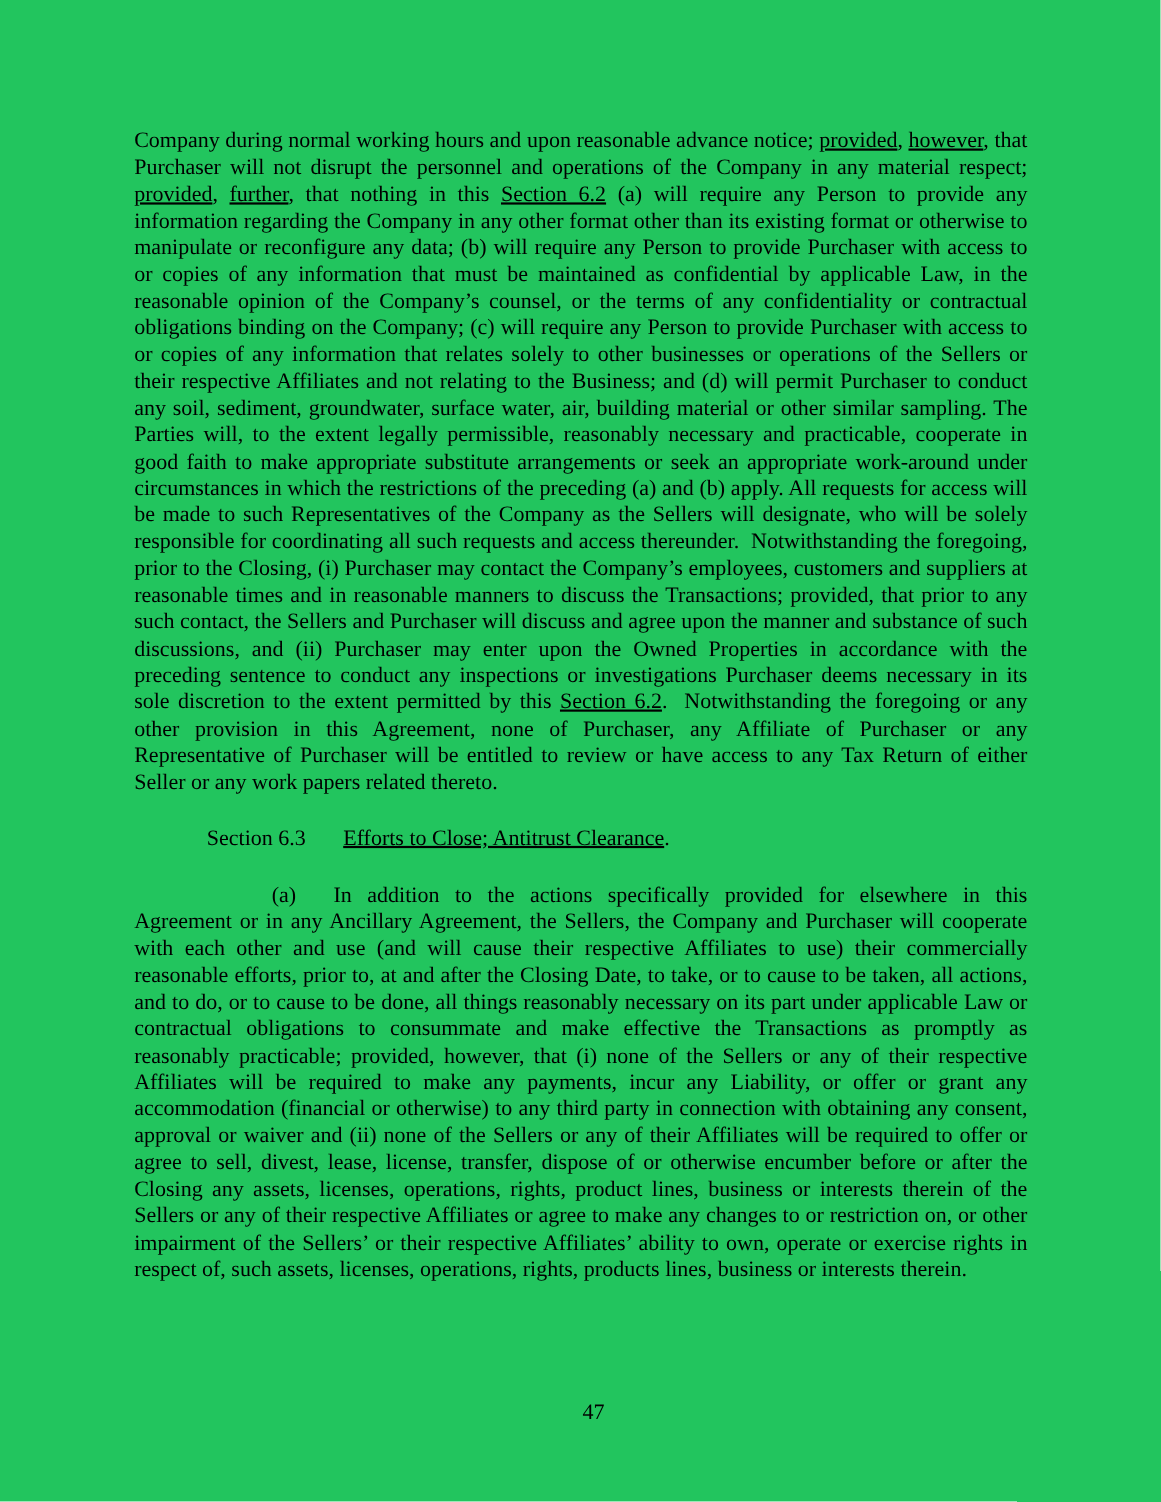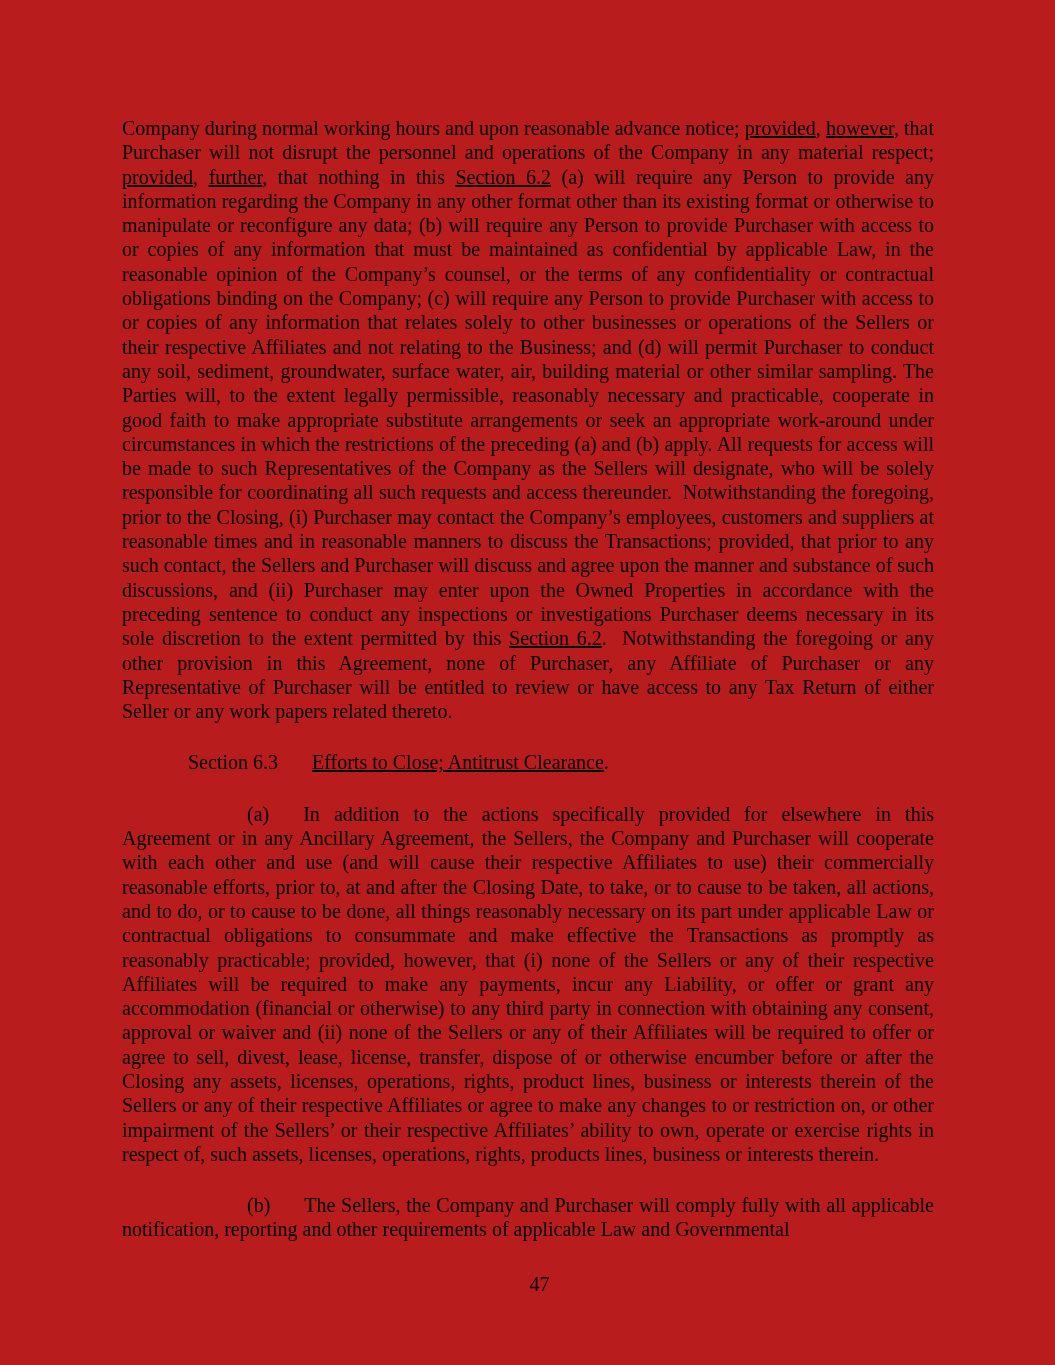--- a/index.html
+++ b/index.html
@@ -4,21 +4,21 @@
 <style>
   html, body {
     margin: 0;
     padding: 0;
     background: #ffffff;
   }
   .page {
     position: relative;
     width: 1055px;
     height: 1365px;
-    background: #b91c1c;
+    background: #22c55e;
     overflow: hidden;
     box-sizing: border-box;
   }
   .content {
     position: absolute;
     left: 122px;
     top: 116px;
     width: 812px;
   }
   p.para {
@@ -65,18 +65,17 @@
   }
 </style>
 </head>
 <body>
 
 <div class="page">
   <div class="content">
       <p class="para body"><span>Company during normal working hours and upon reasonable advance notice; </span><span class="underlined">provided</span><span>, </span><span class="underlined">however</span><span>, that Purchaser will not disrupt the personnel and operations of the Company in any material respect; </span><span class="underlined">provided</span><span>, </span><span class="underlined">further</span><span>, that nothing in this </span><span class="underlined">Section 6.2</span><span> (a) will require any Person to provide any information regarding the Company in any other format other than its existing format or otherwise to manipulate or reconfigure any data; (b) will require any Person to provide Purchaser with access to or copies of any information that must be maintained as confidential by applicable Law, in the reasonable opinion of the Company’s counsel, or the terms of any confidentiality or contractual obligations binding on the Company; (c) will require any Person to provide Purchaser with access to or copies of any information that relates solely to other businesses or operations of the Sellers or their respective Affiliates and not relating to the Business; and (d) will permit Purchaser to conduct any soil, sediment, groundwater, surface water, air, building material or other similar sampling. The Parties will, to the extent legally permissible, reasonably necessary and practicable, cooperate in good faith to make appropriate substitute arrangements or seek an appropriate work-around under circumstances in which the restrictions of the preceding (a) and (b) apply. All requests for access will be made to such Representatives of the Company as the Sellers will designate, who will be solely responsible for coordinating all such requests and access thereunder.&nbsp; Notwithstanding the foregoing, prior to the Closing, (i) Purchaser may contact the Company’s employees, customers and suppliers at reasonable times and in reasonable manners to discuss the Transactions; provided, that prior to any such contact, the Sellers and Purchaser will discuss and agree upon the manner and substance of such discussions, and (ii) Purchaser may enter upon the Owned Properties in accordance with the preceding sentence to conduct any inspections or investigations Purchaser deems necessary in its sole discretion to the extent permitted by this </span><span class="underlined">Section 6.2</span><span>.&nbsp; Notwithstanding the foregoing or any other provision in this Agreement, none of Purchaser, any Affiliate of Purchaser or any Representative of Purchaser will be entitled to review or have access to any Tax Return of either Seller or any work papers related thereto.</span></p>
       <p class="para heading"><span>Section 6.3</span><span class="tab"></span><span class="underlined">Efforts to Close; Antitrust Clearance</span><span>.</span></p>
       <p class="para body-indent"><span>(a)</span><span class="tab"></span><span>In addition to the actions specifically provided for elsewhere in this Agreement or in any Ancillary Agreement, the Sellers, the Company and Purchaser will cooperate with each other and use (and will cause their respective Affiliates to use) their commercially reasonable efforts, prior to, at and after the Closing Date, to take, or to cause to be taken, all actions, and to do, or to cause to be done, all things reasonably necessary on its part under applicable Law or contractual obligations to consummate and make effective the Transactions as promptly as reasonably practicable; provided, however, that (i) none of the Sellers or any of their respective Affiliates will be required to make any payments, incur any Liability, or offer or grant any accommodation (financial or otherwise) to any third party in connection with obtaining any consent, approval or waiver and (ii) none of the Sellers or any of their Affiliates will be required to offer or agree to sell, divest, lease, license, transfer, dispose of or otherwise encumber before or after the Closing any assets, licenses, operations, rights, product lines, business or interests therein of the Sellers or any of their respective Affiliates or agree to make any changes to or restriction on, or other impairment of the Sellers’ or their respective Affiliates’ ability to own, operate or exercise rights in respect of, such assets, licenses, operations, rights, products lines, business or interests therein.</span></p>
-      <p class="para body-indent"><span>(b)</span><span class="tab"></span><span>The Sellers, the Company and Purchaser will comply fully with all applicable notification, reporting and other requirements of applicable Law and Governmental</span></p>
     </div>
   <div class="footer">
     <span>47</span>
   </div>
 </div>
 
 </body></html>

